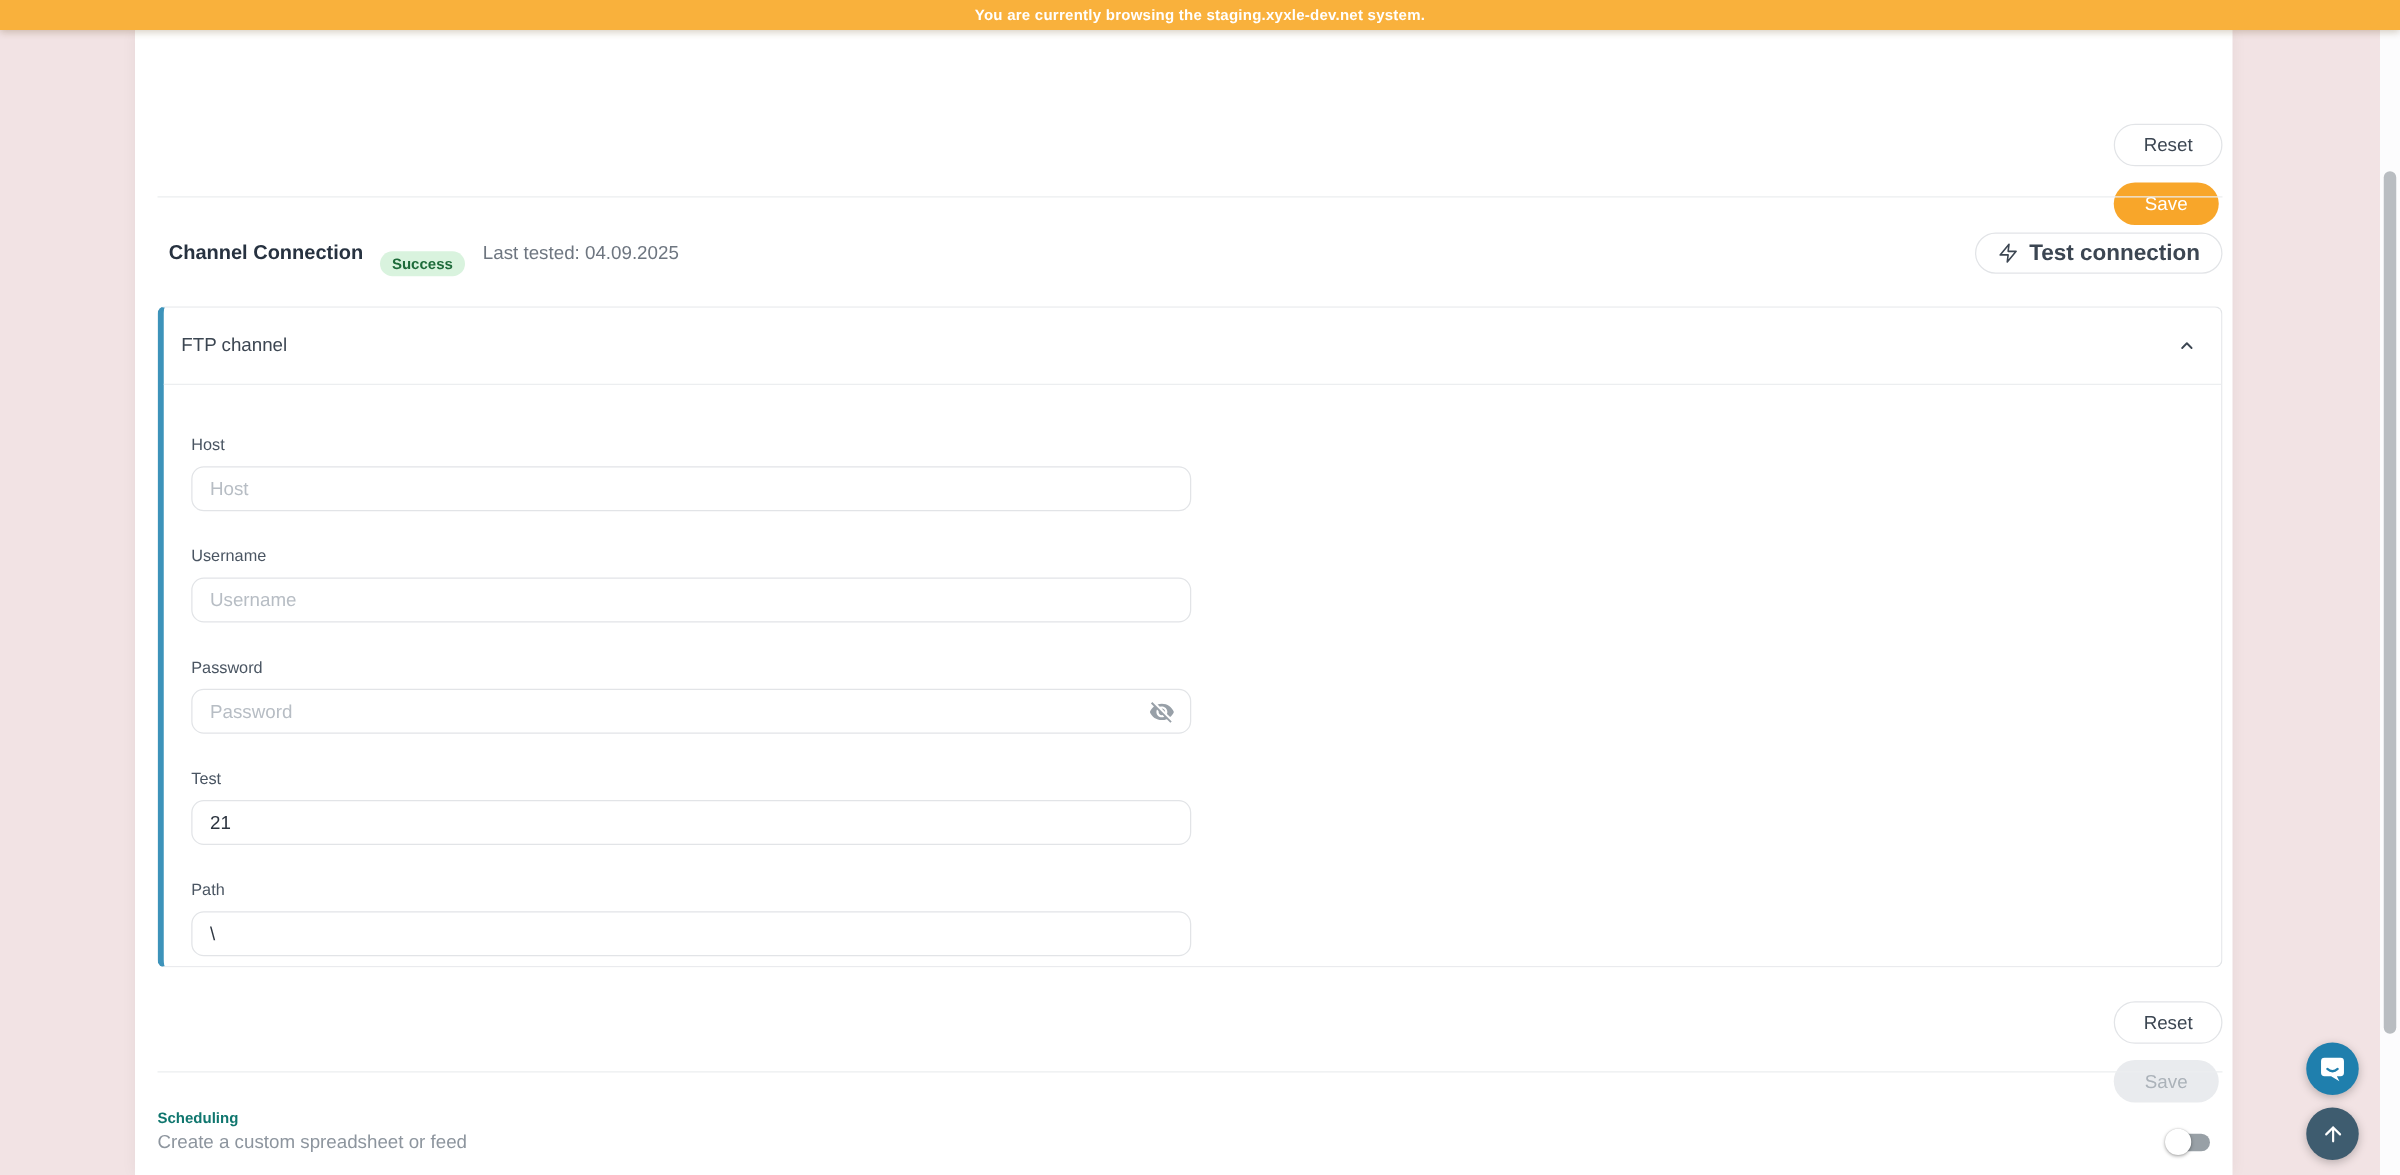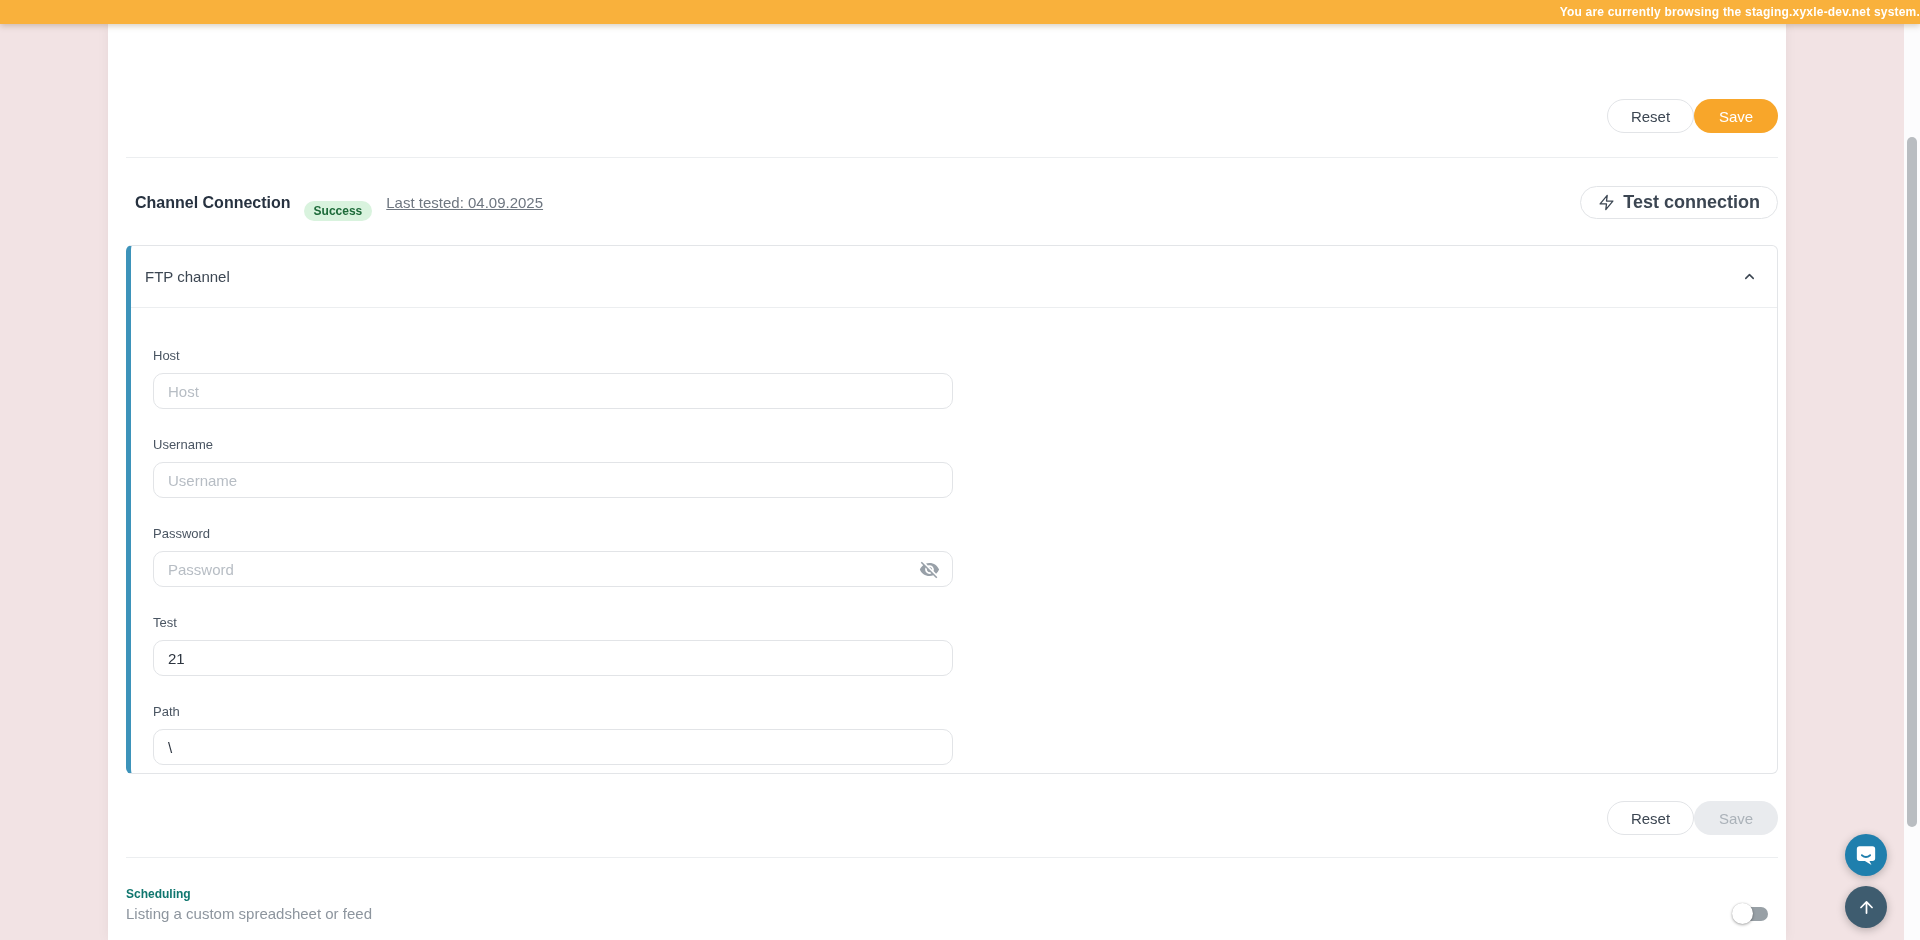--- a/index.html
+++ b/index.html
@@ -9,55 +9,55 @@
     --border:#e2e4e7; --divider:#eceef0; --text-dark:#2d3540; --text-mid:#3c4652;
     --text-gray:#6e7680; --text-light:#98a0a8; --placeholder:#b7bdc4;
   }
   *{box-sizing:border-box;margin:0;padding:0;}
   html,body{margin:0;padding:0;}
   body{font-family:"Liberation Sans",sans-serif;background:var(--page-bg);}
   .viewport{position:relative;width:1920px;height:940px;overflow:hidden;background:var(--page-bg);}
 
   
   .banner{position:absolute;top:0;left:0;width:1920px;height:24px;background:var(--banner-bg);
-    display:flex;align-items:center;justify-content:flex-end;z-index:40;
+    display:flex;align-items:center;justify-content:center;z-index:40;
     box-shadow:0 2px 6px rgba(90,60,10,.25);}
   .banner span{color:#fff;font-size:12px;font-weight:700;letter-spacing:.2px;}
 
   
   .card{position:absolute;left:108px;top:24px;width:1678px;height:916px;background:#fff;
     box-shadow:0 0 12px rgba(0,0,0,.05);}
 
   .text-input{display:block;border:1px solid var(--border);border-radius:10px;background:#fff;
     font-family:"Liberation Sans",sans-serif;font-size:15px;color:var(--text-dark);
     padding:0 14px;outline:none;}
   .text-input::placeholder{color:var(--placeholder);}
 
   .listing-input{position:absolute;left:18px;top:-6px;width:827px;height:44px;color:var(--text-gray);}
 
-  .btn-row{position:absolute;right:8px;display:flex;}
+  .btn-row{position:absolute;right:8px;display:flex;gap:13px;flex-direction:column;}
   .row1{top:75px;}
   .row2{top:777px;}
   .btn{height:34px;border-radius:17px;font-family:"Liberation Sans",sans-serif;font-size:15px;
     display:inline-flex;align-items:center;justify-content:center;cursor:pointer;border:none;}
   .btn-reset{width:87px;background:#fff;border:1px solid var(--border);color:var(--text-mid);}
   .btn-save{width:84px;background:var(--save-bg);color:#fff;}
   .btn-save.disabled{background:#e9ebee;color:#abb2b9;cursor:default;}
 
   .divider{position:absolute;left:18px;right:8px;height:1px;background:var(--divider);}
   .div1{top:133px;}
   .div2{top:833px;}
 
   
   .conn-row{position:absolute;left:18px;right:8px;top:162px;height:33px;
     display:flex;align-items:center;}
   .conn-title{font-size:16px;font-weight:700;color:#273240;margin-left:9px;}
   .badge{margin-left:13px;background:var(--success-bg);color:var(--success-text);
     font-size:12px;font-weight:700;padding:4px 10px;border-radius:11px;line-height:1;margin-top:17px;}
-  .last-tested{margin-left:14px;font-size:15px;color:var(--text-gray);text-decoration:underline;}
+  .last-tested{margin-left:14px;font-size:15px;color:var(--text-gray);}
   .btn-test{margin-left:auto;height:33px;padding:0 17px;border-radius:17px;background:#fff;
     border:1px solid var(--border);display:inline-flex;align-items:center;gap:8px;cursor:pointer;
     font-size:18px;font-weight:700;color:var(--text-mid);font-family:"Liberation Sans",sans-serif;}
 
   
   .ftp-box{position:absolute;left:18px;right:8px;top:221px;height:529px;background:#fff;
     border:1px solid #e3e5e8;border-left:5px solid var(--accent-blue);border-radius:6px;}
   .ftp-header{height:62px;display:flex;align-items:center;padding:0 20px 0 14px;
     border-bottom:1px solid var(--divider);cursor:pointer;}
   .ftp-title{font-size:15px;color:var(--text-mid);}
@@ -174,21 +174,21 @@
 
     <div class="btn-row row2">
       <button class="btn btn-reset">Reset</button>
       <button class="btn btn-save disabled">Save</button>
     </div>
 
     <div class="divider div2"></div>
 
     <div class="sched-row">
       <div class="sched-title">Scheduling</div>
-      <div class="sched-sub">Listing a custom spreadsheet or feed</div>
+      <div class="sched-sub">Create a custom spreadsheet or feed</div>
       <div class="toggle">
         <span class="track"></span>
         <span class="knob"></span>
       </div>
     </div>
 
   </div>
 
   <button class="fab fab-chat">
     <span style="display:flex;">

